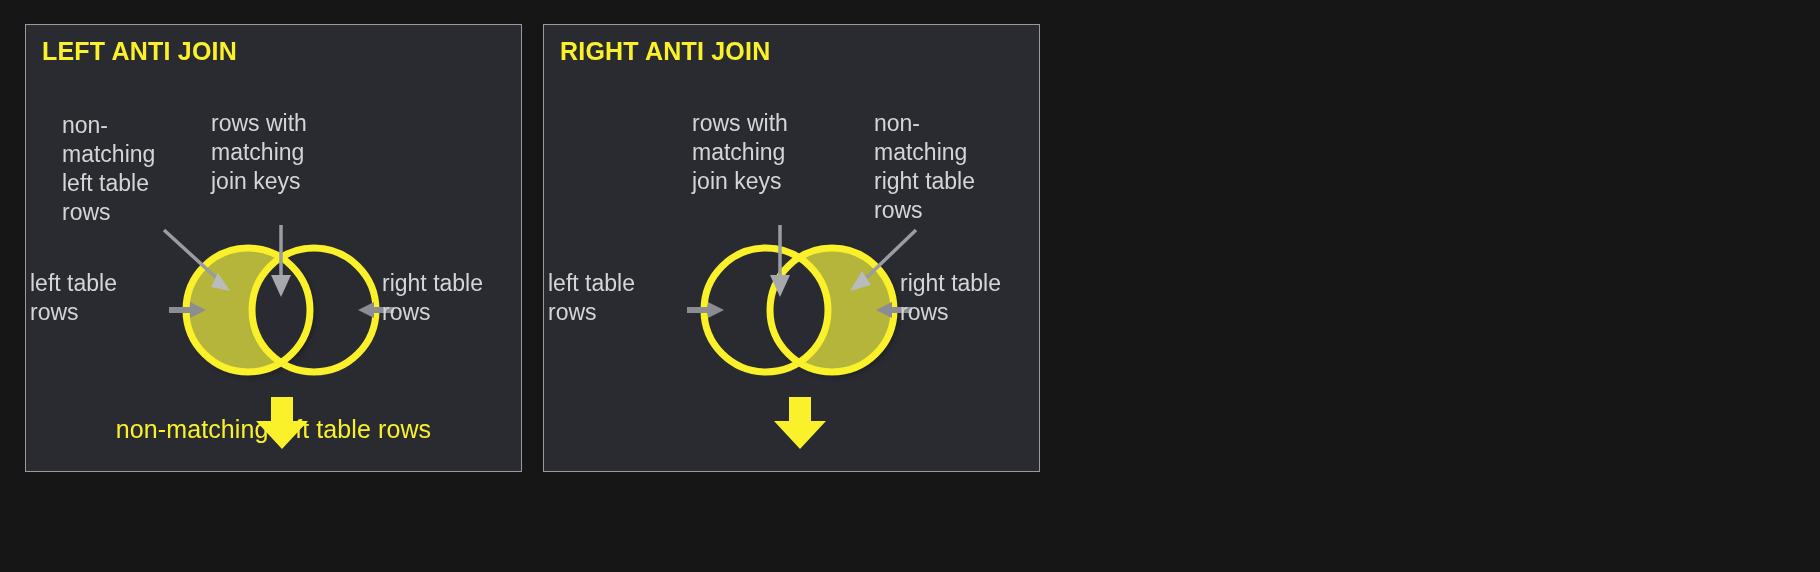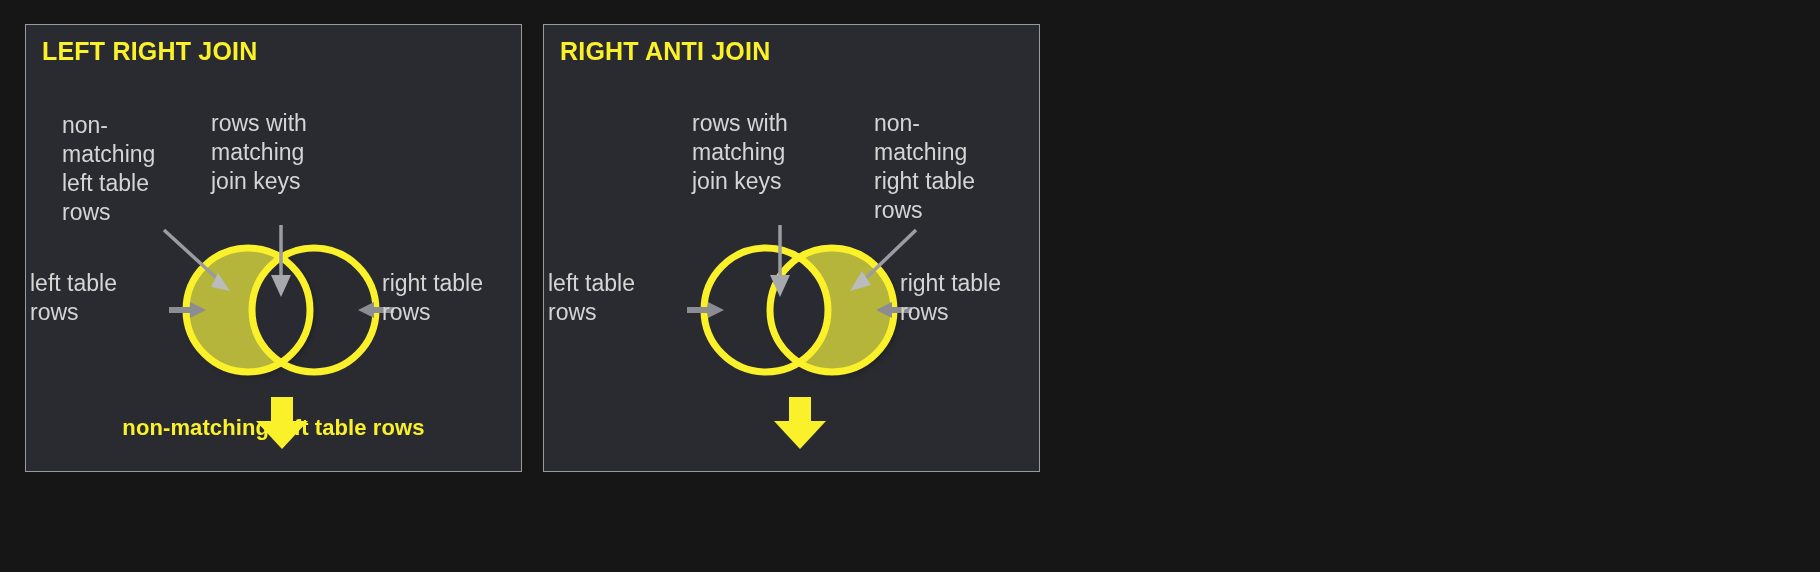--- a/index.html
+++ b/index.html
@@ -72,33 +72,33 @@
   .callout.center { text-align: left; }
   .callout.left   { text-align: left; }
 
   .result-caption {
     position: absolute;
     width: 100%;
     left: 0;
     top: 390px;
     text-align: center;
     color: #faf12a;
-    font-size: 22px;
-    font-weight: bold;
+    font-size: 25px;
+    font-weight: normal;
     letter-spacing: 0.1px;
   }
 </style>
 </head>
 <body>
 
 <div id="stage">
 
   <div class="panel" id="panel-left">
 
-    <div class="panel-title">LEFT RIGHT JOIN</div>
+    <div class="panel-title">LEFT ANTI JOIN</div>
 
     <div class="venn-wrap">
       <svg class="venn-svg" viewBox="0 0 497 448" xmlns="http://www.w3.org/2000/svg">
         <defs>
           <clipPath id="clipLeftCircleA">
             <circle cx="222" cy="285" r="62"></circle>
           </clipPath>
           <filter id="glowL" x="-50%" y="-50%" width="200%" height="200%">
             <feDropShadow dx="3" dy="3" stdDeviation="4" flood-color="#000000" flood-opacity="0.45"></feDropShadow>
           </filter>

